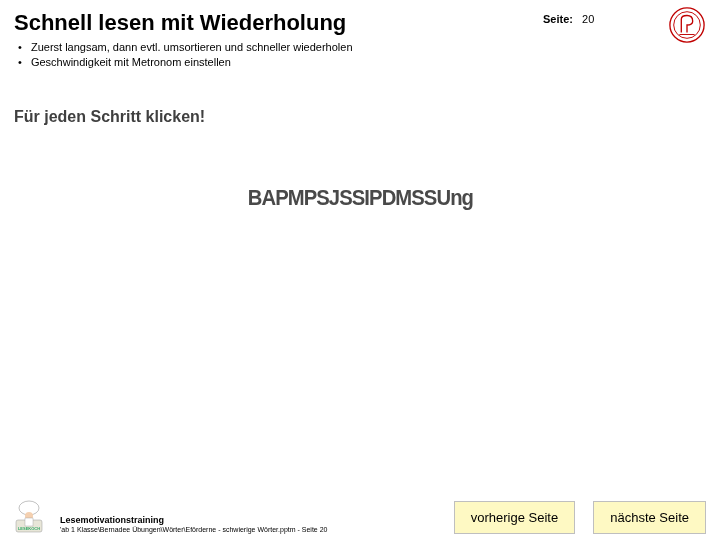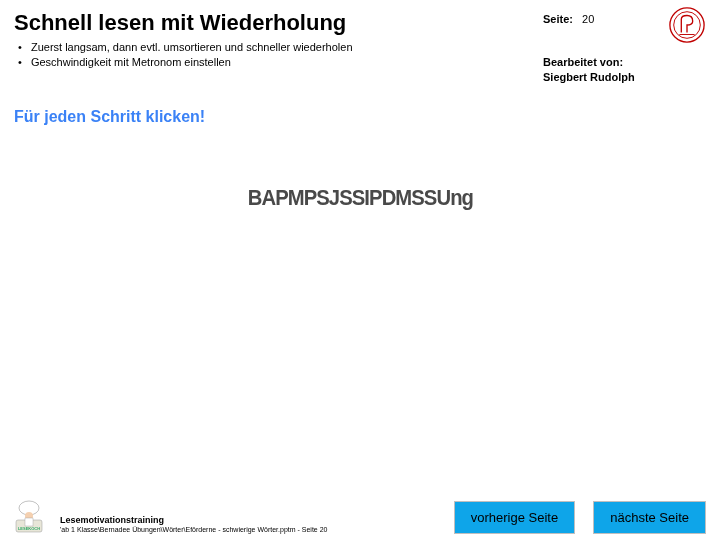--- a/index.html
+++ b/index.html
@@ -41,21 +41,21 @@
     right: 14px;
     width: 38px;
     height: 38px;
   }
   .subheader {
     position: absolute;
     top: 108px;
     left: 14px;
     font-size: 16px;
     font-weight: bold;
-    color: #3b82f6;
+    color: #404040;
   }
   .center-word {
     position: absolute;
     top: 185px;
     left: 0;
     width: 100%;
     text-align: center;
     font-size: 22px;
     font-weight: bold;
     color: #494949;
@@ -92,21 +92,21 @@
     line-height: 1.2;
   }
   .footer-text .t1 { font-size: 9px; font-weight: bold; display:block; }
   .footer-text .t2 { display:block; }
   .nav-buttons {
     display: flex;
     gap: 18px;
     flex: 0 0 auto;
   }
   .nav-btn {
-    background: #0ea5e9;
+    background: #fef9c3;
     border: 1px solid #bfbfbf;
     padding: 8px 16px;
     font-size: 13px;
     color: #000;
     cursor: pointer;
     min-width: 110px;
     text-align: center;
   }
   .meta-block {
     position: absolute;
@@ -127,24 +127,20 @@
     <li>Geschwindigkeit mit Metronom einstellen</li>
   </ul>
 </div>
 
 <div class="meta-block">
   <div class="page-row">
     <span class="page-label">Seite:</span>
     <span style="margin-left:6px;text-align:right;">20</span>
   </div>
   <div style="height:16px;"></div>
-  <div>
-    <span class="edited-label">Bearbeitet von:</span>
-    <span class="editor-name">Siegbert Rudolph</span>
-  </div>
 </div>
 
 <svg class="logo" viewBox="0 0 40 40">
   <circle cx="20" cy="20" r="18" fill="none" stroke="#c00000" stroke-width="1.4"></circle>
   <circle cx="20" cy="20" r="14" fill="none" stroke="#c00000" stroke-width="1"></circle>
   <path d="M14 28 L14 14 Q14 10 20 10 Q26 10 26 16 Q26 20 20 20 L20 28" fill="none" stroke="#c00000" stroke-width="1.4"></path>
   <line x1="12" y1="30" x2="28" y2="30" stroke="#c00000" stroke-width="1"></line>
 </svg>
 
 <div class="subheader">Für jeden Schritt klicken!</div>

